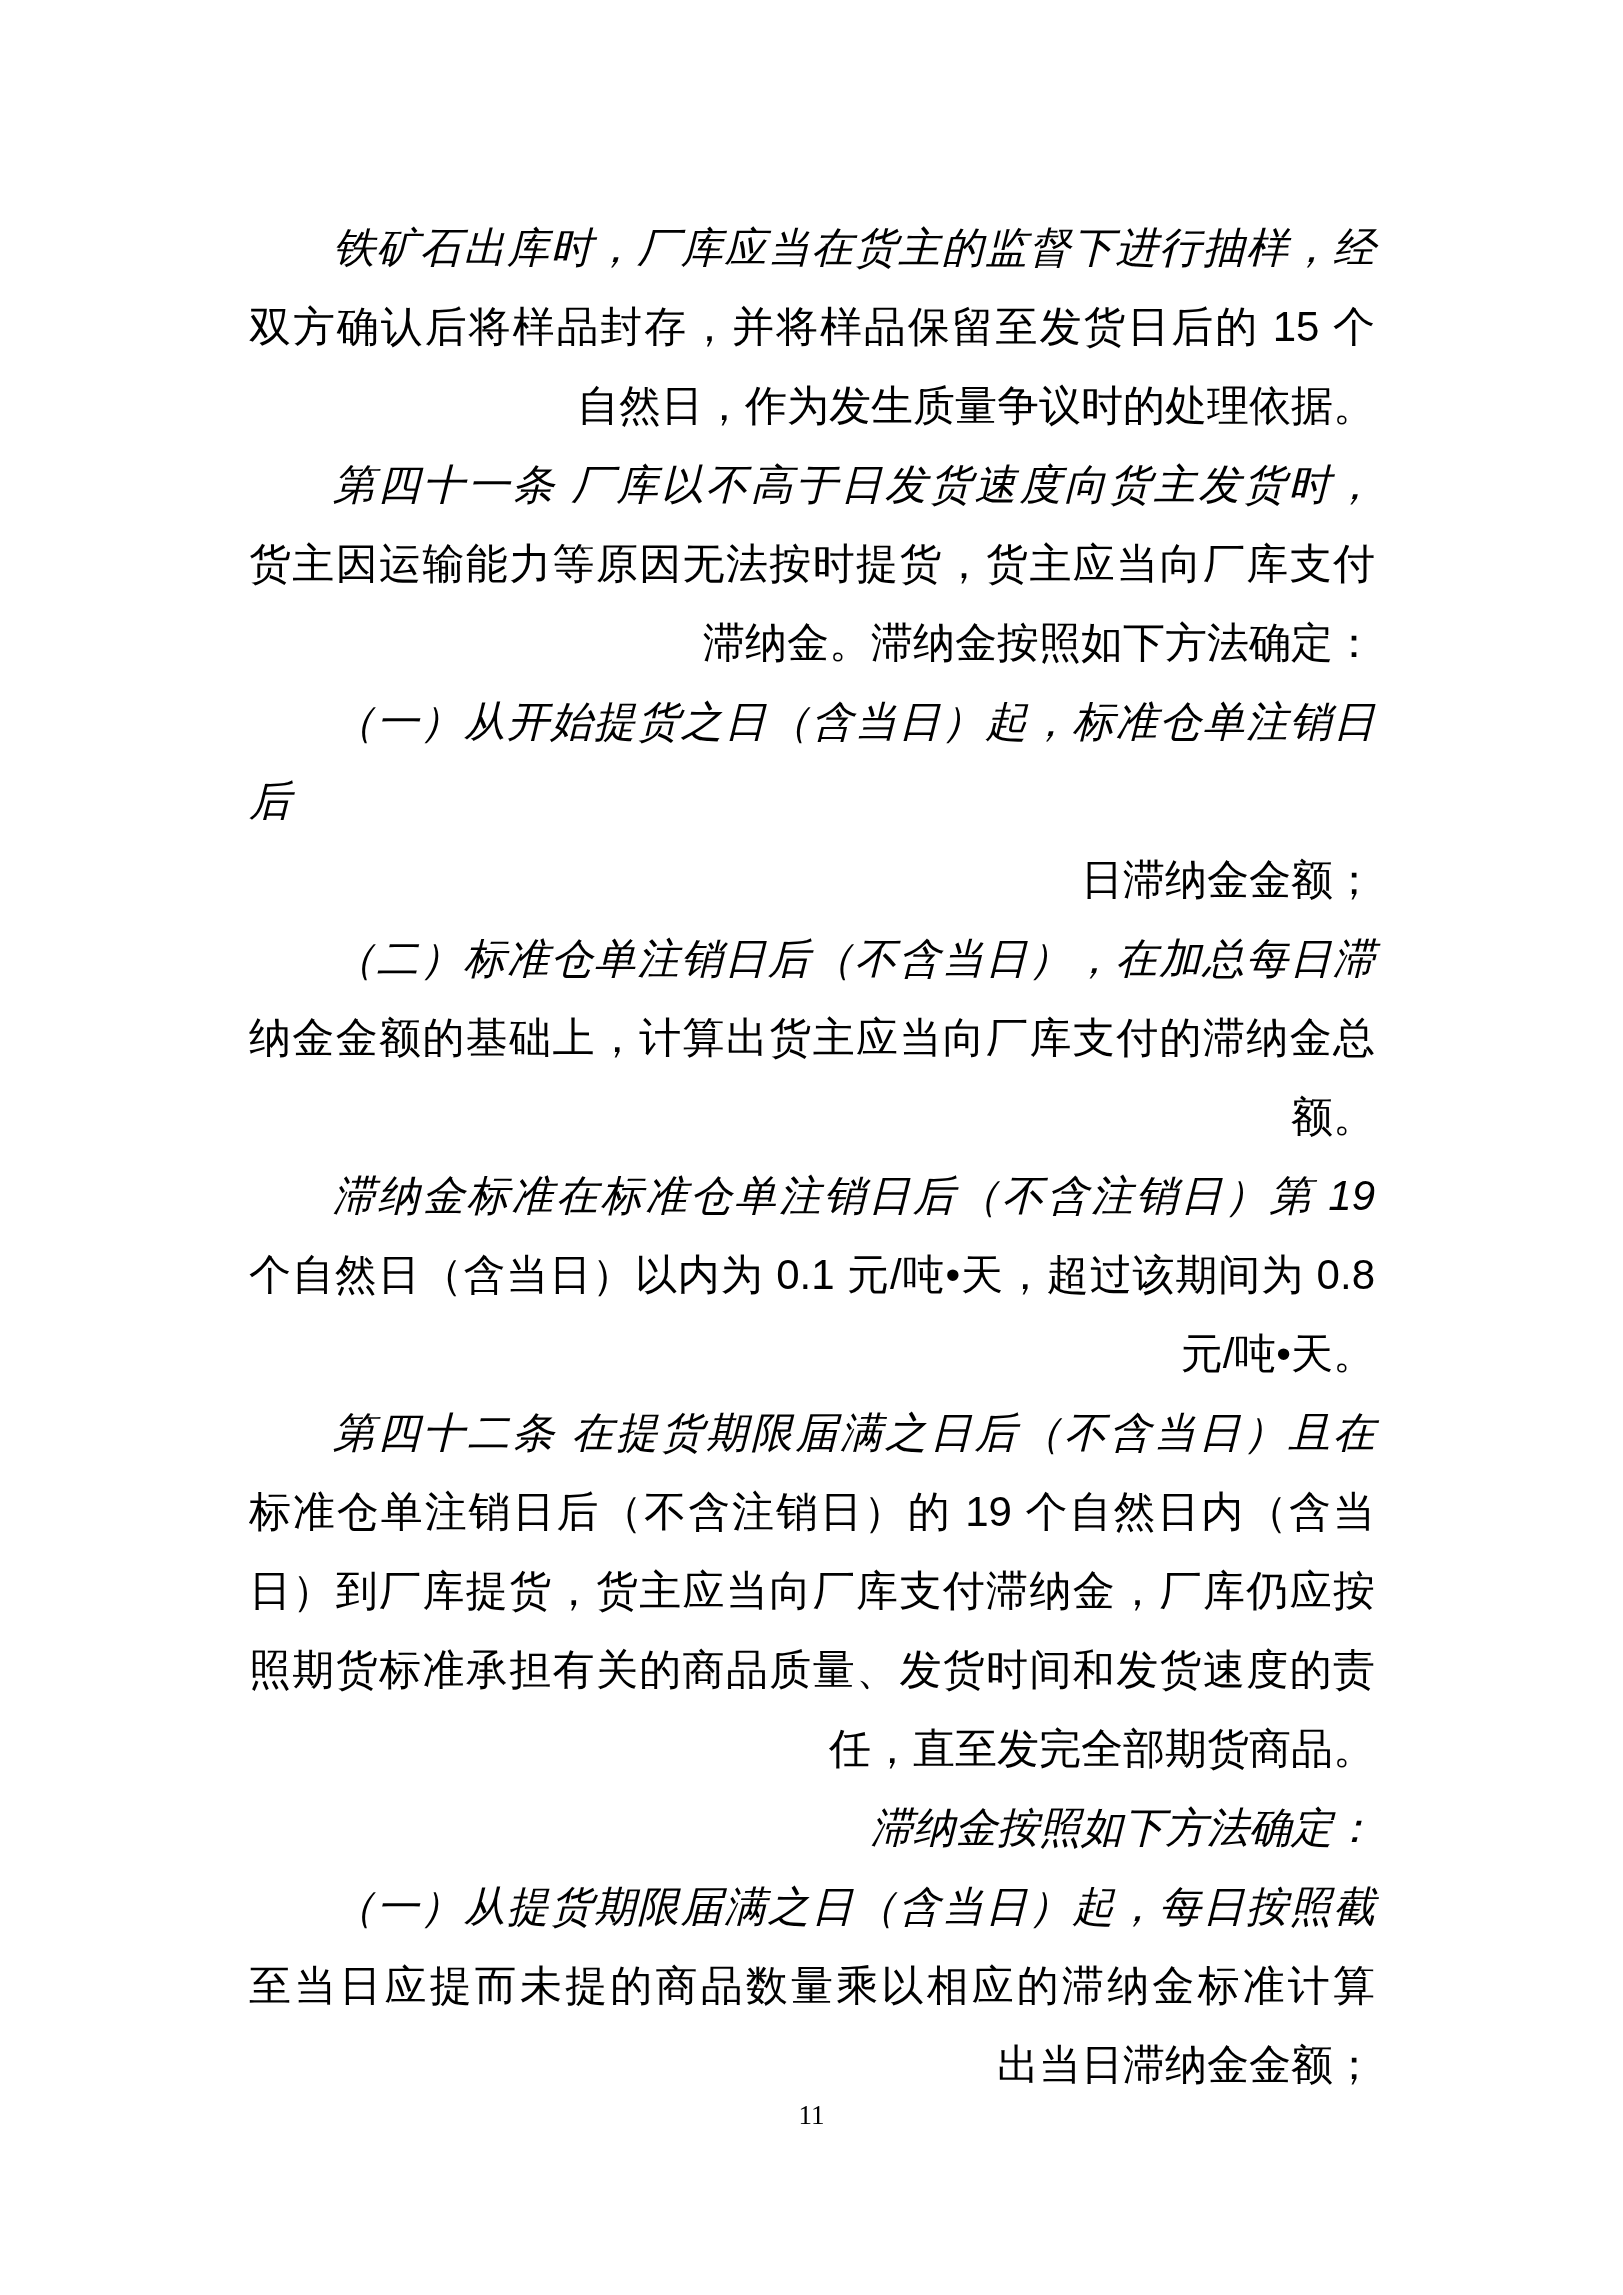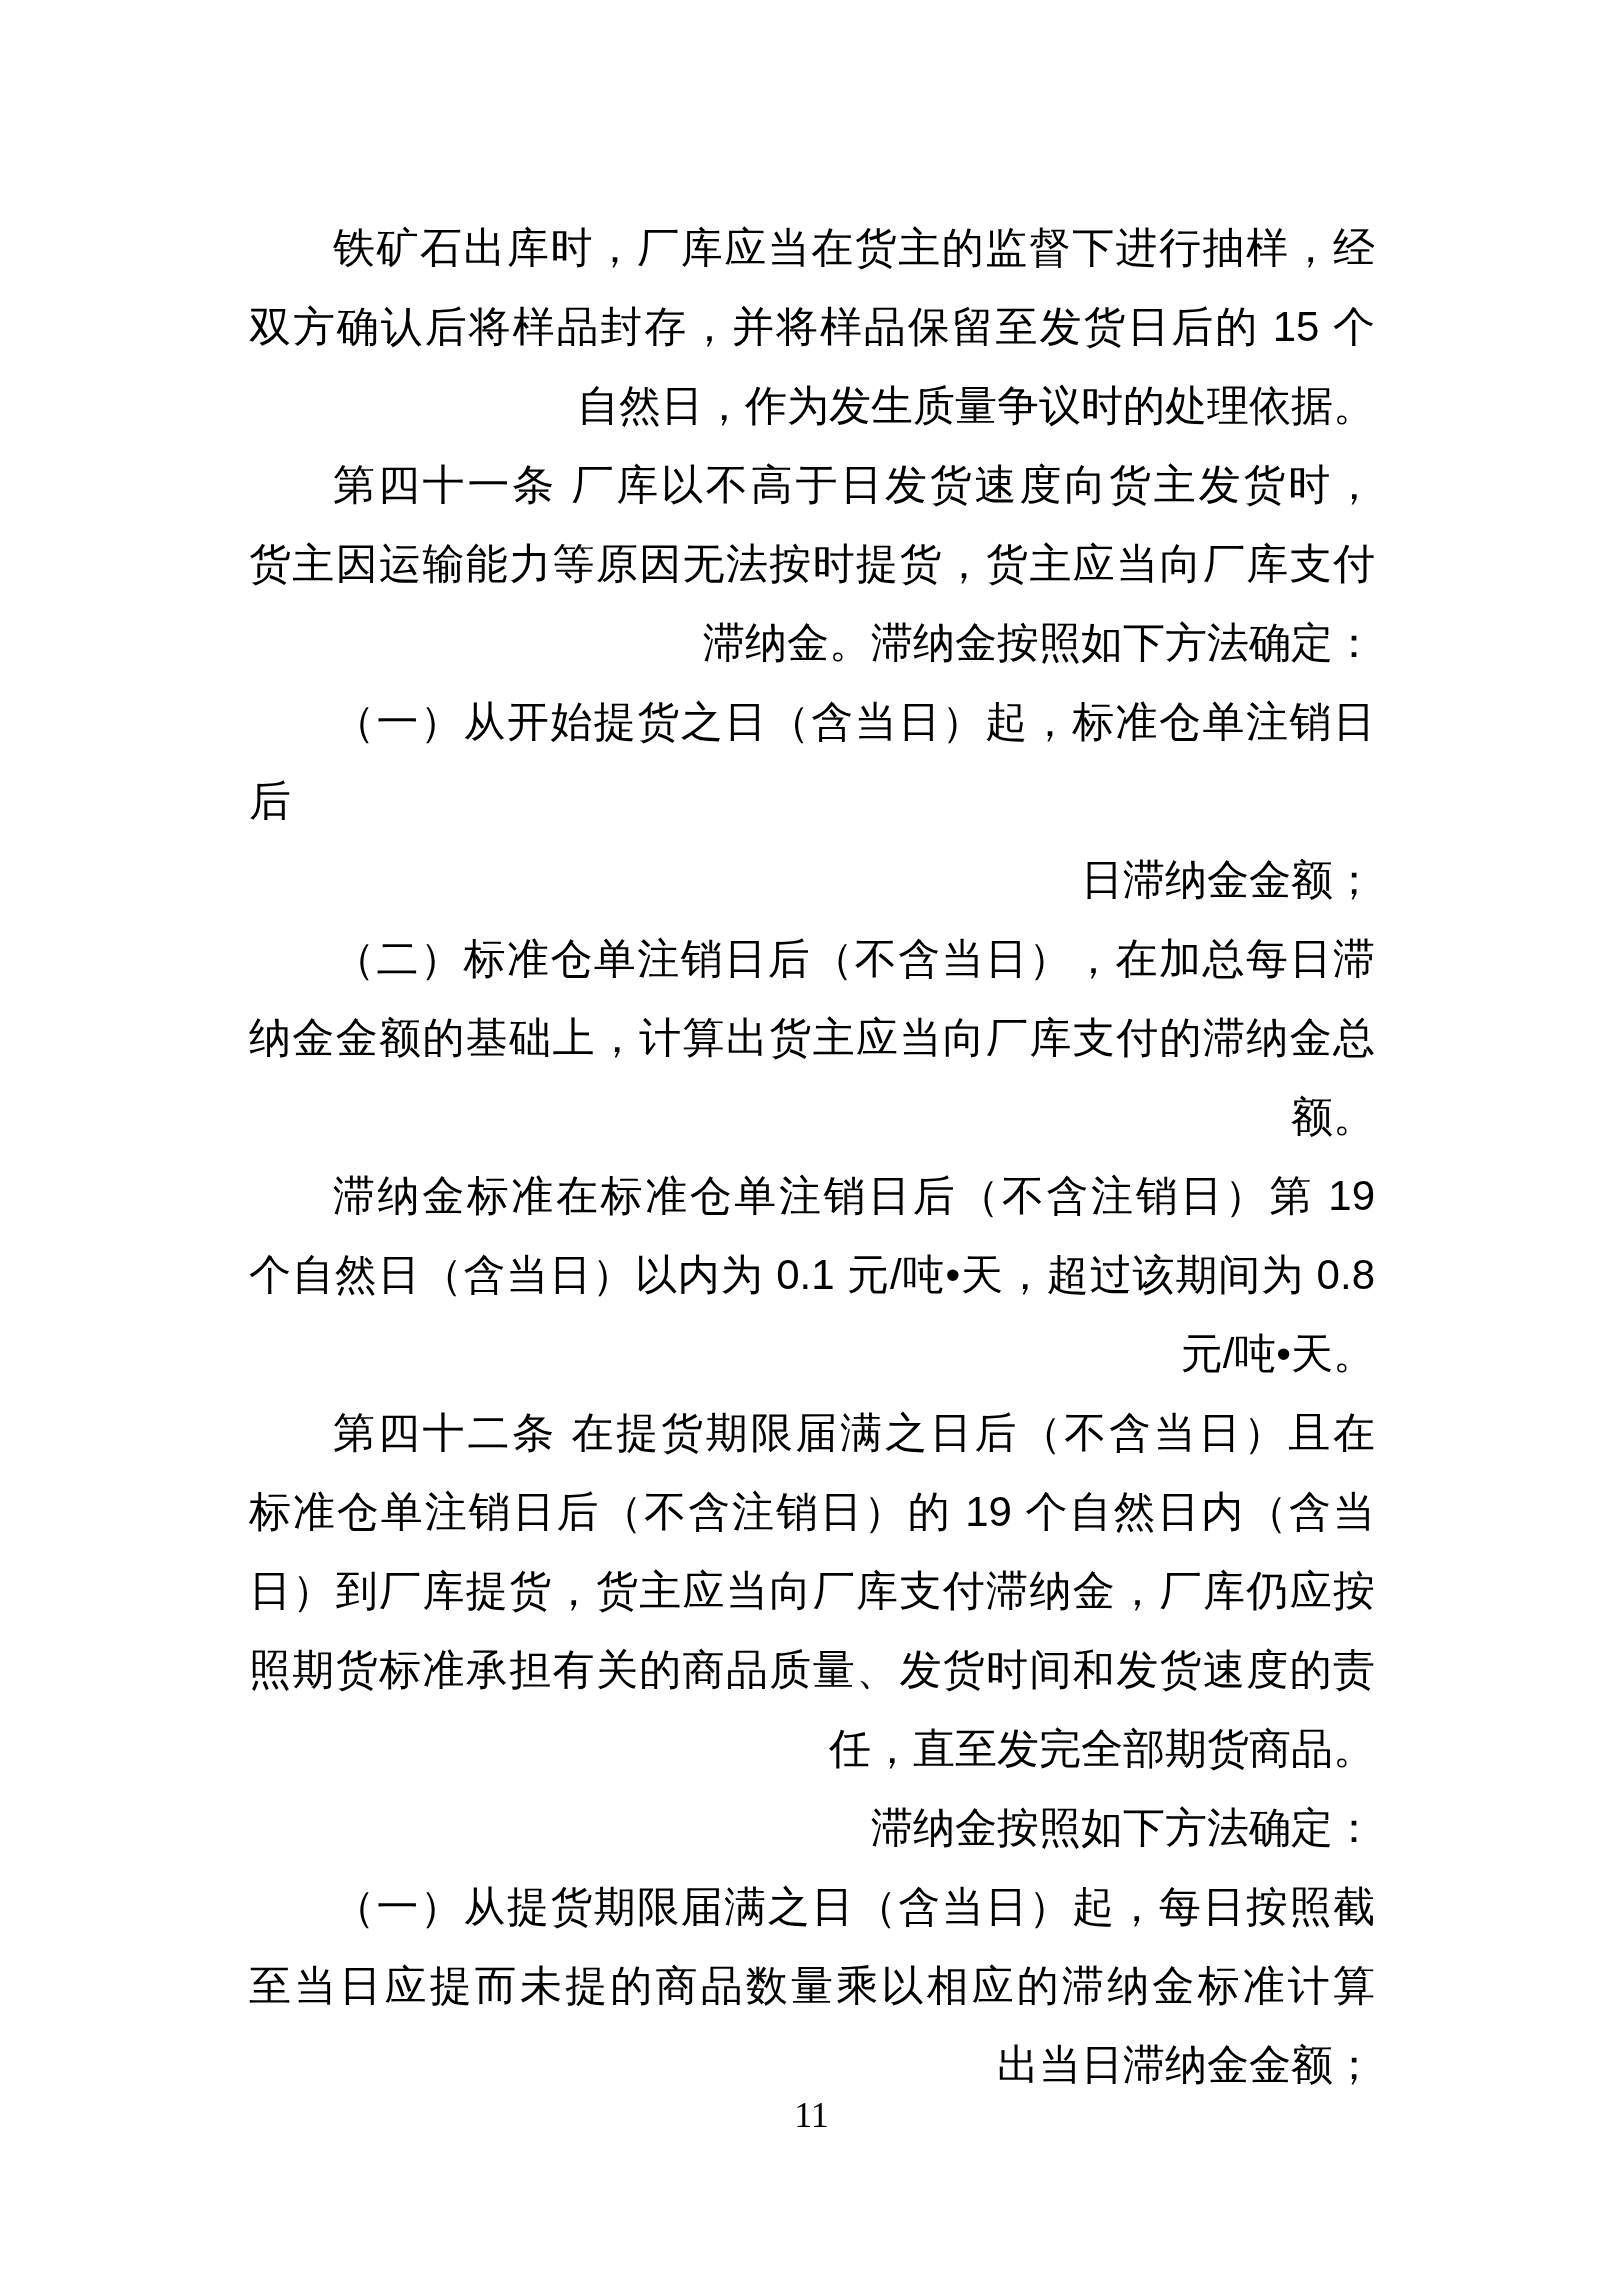--- a/index.html
+++ b/index.html
@@ -37,29 +37,30 @@
   }
   
   .fill {
     text-align: justify;
     text-align-last: justify;
     text-justify: inter-character;
   }
   
   .indent {
     text-indent: 84px;
+    font-style: italic;
   }
   .footer {
     position: absolute;
     left: 0;
     top: 2098px;
     width: 1623px;
     text-align: center;
     font-family: "Liberation Serif", serif;
-    font-size: 36px;
+    font-size: 27px;
     line-height: 34px;
     color: #000000;
   }
 </style>
 </head>
 <body>
 
 <div class="page">
   <div class="text-block">
     <div class="line indent fill">铁矿石出库时，厂库应当在货主的监督下进行抽样，经</div>

